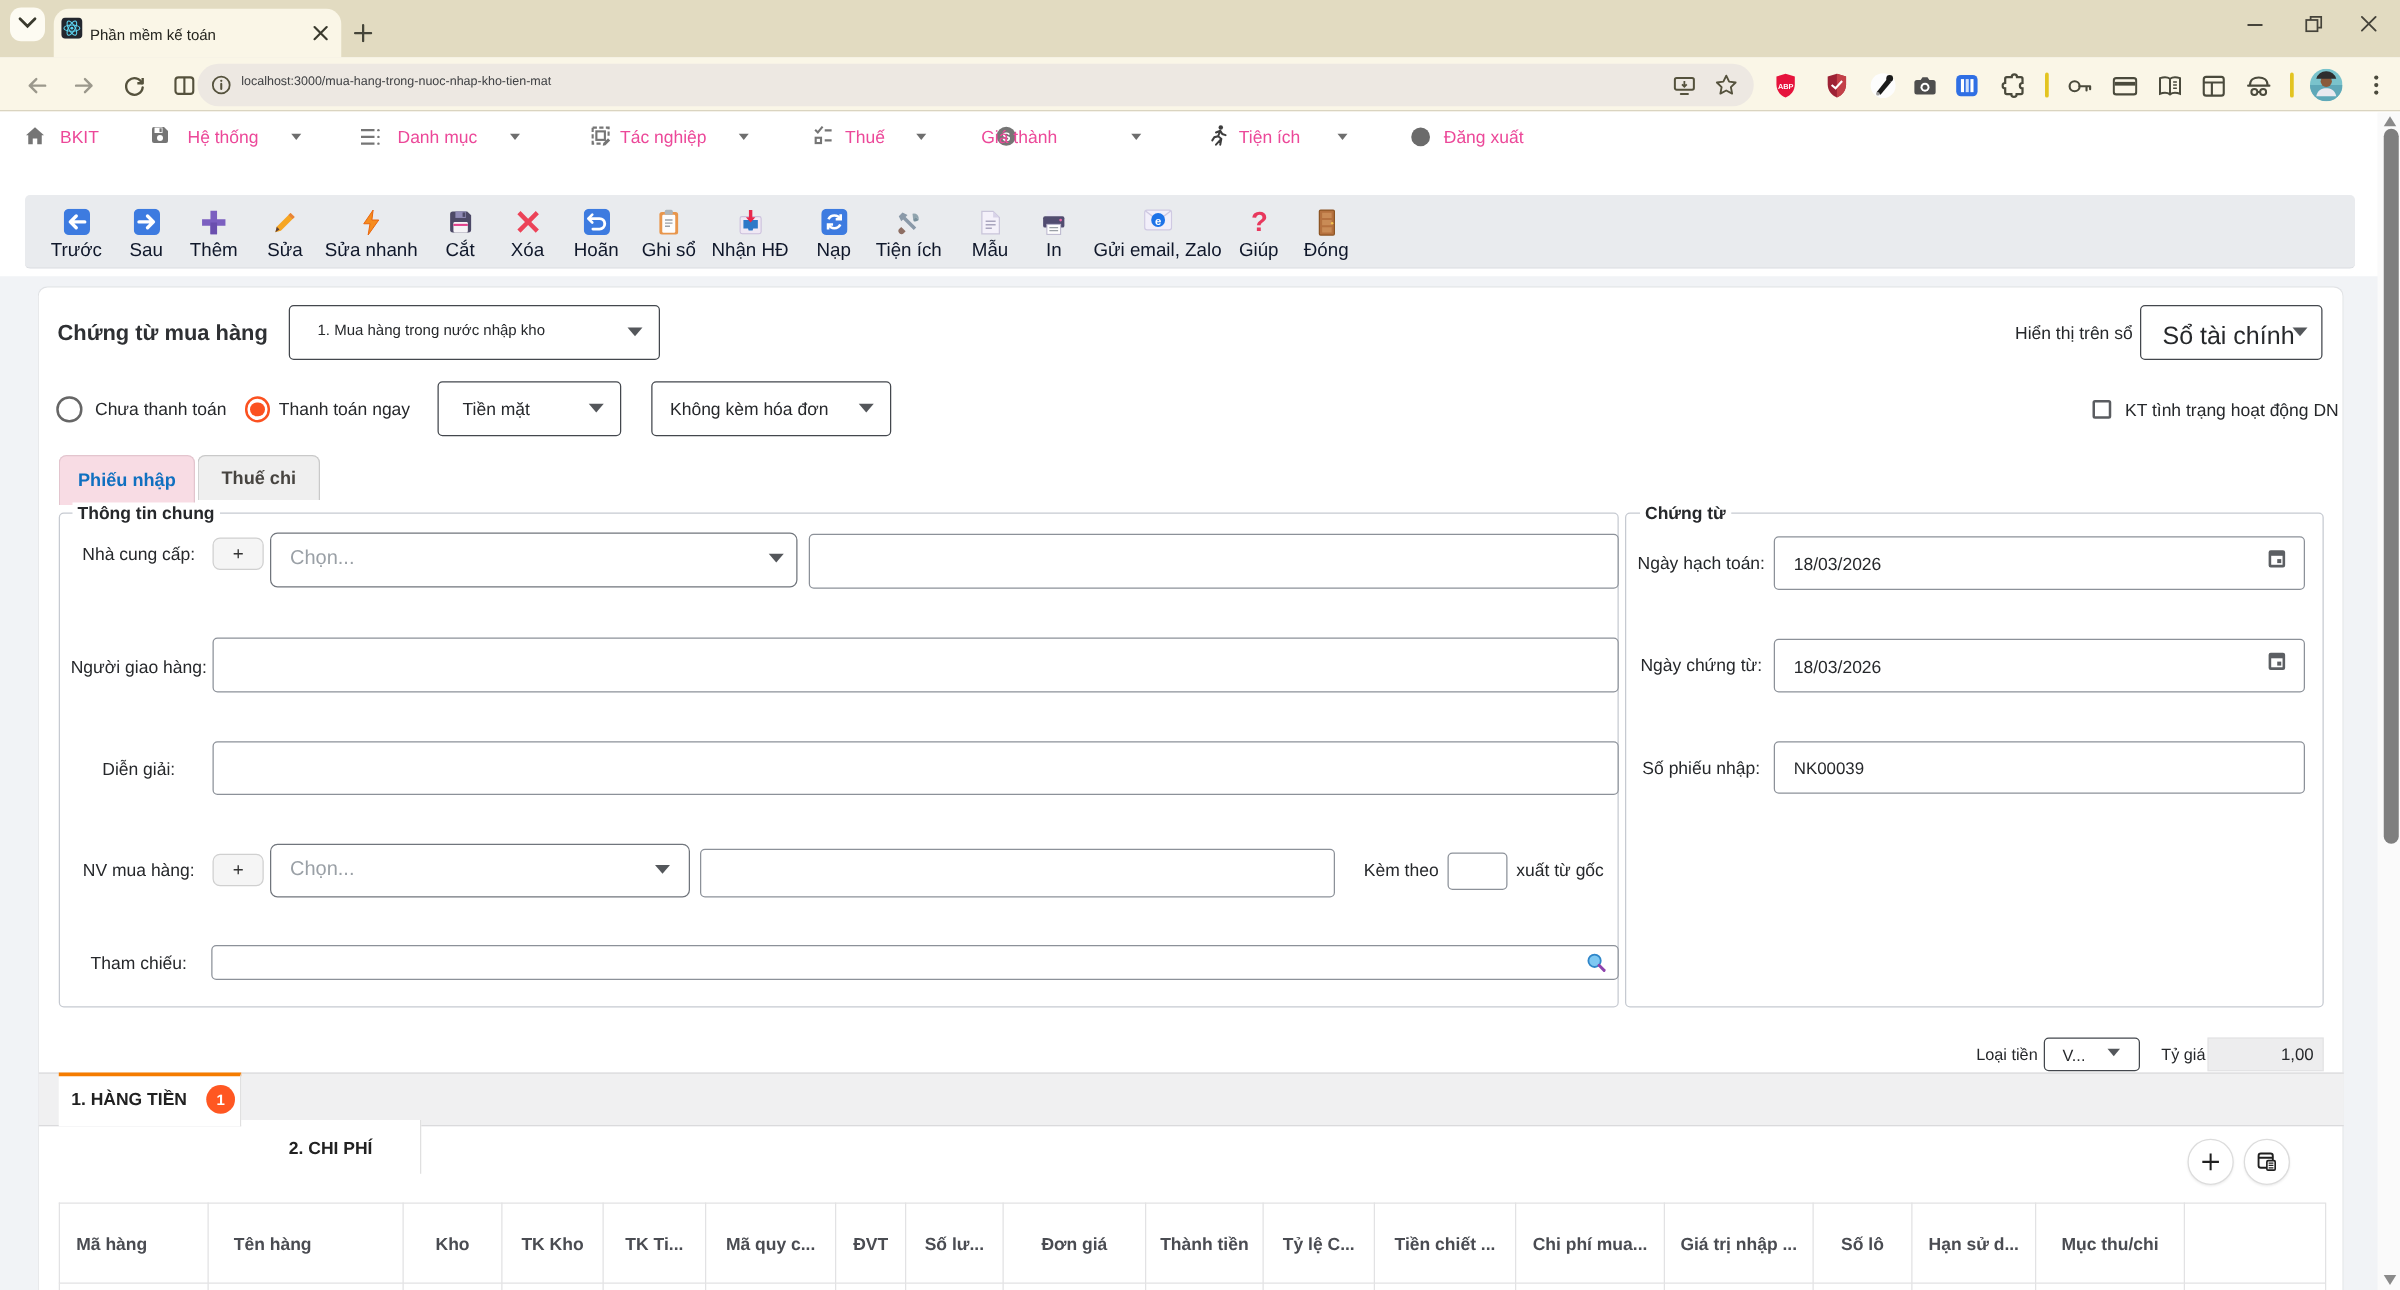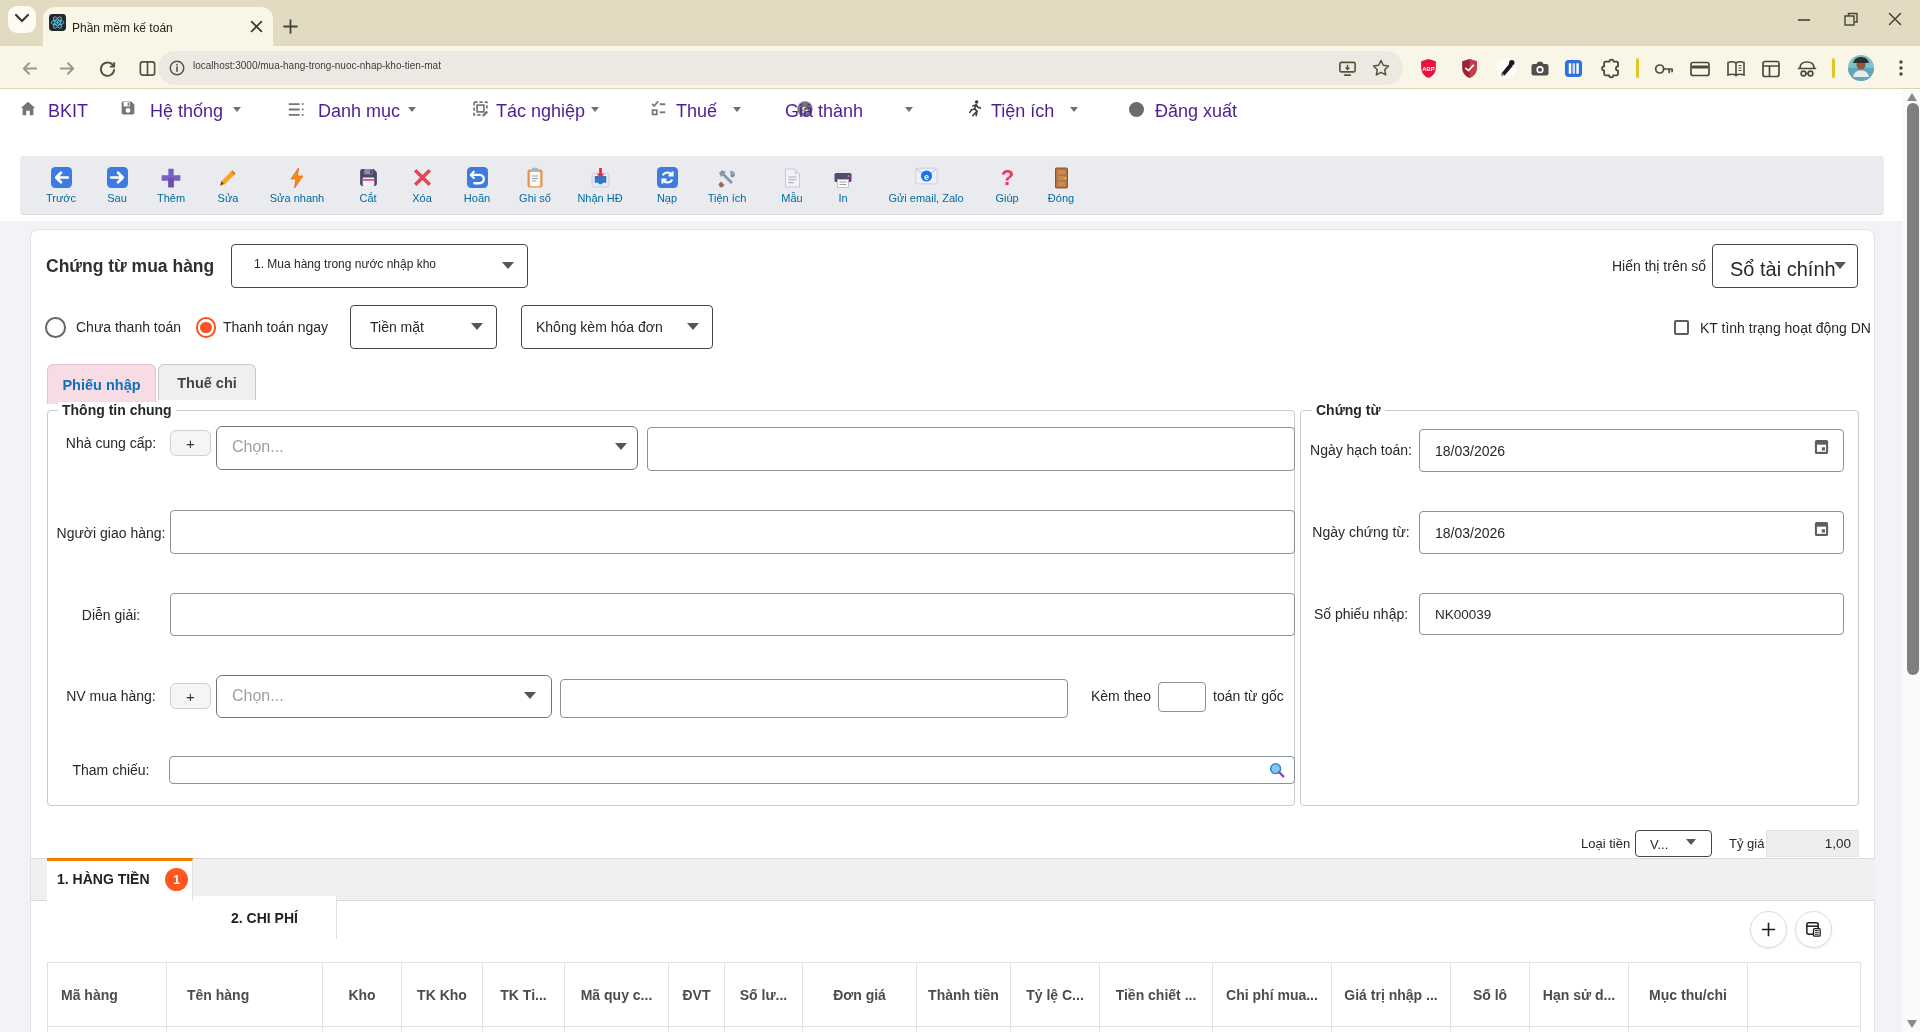--- a/index.html
+++ b/index.html
@@ -9,22 +9,22 @@
 .sel{position:absolute;border:1px solid #43474D;border-radius:4px;background:#fff}
 .inp{position:absolute;border:1px solid #8C9199;border-radius:4px;background:#fff}
 .car{position:absolute;width:0;height:0;border-left:6px solid transparent;border-right:6px solid transparent;border-top:7px solid #54575B}
 .lbl{position:absolute;font-size:14px;color:#26282B;white-space:nowrap}
 .clbl{position:absolute;font-size:14px;color:#26282B;white-space:nowrap;transform:translate(-50%,-50%)}
 .seltxt{position:absolute;font-size:14px;color:#26282B;white-space:nowrap}
 .fset{position:absolute;border:1px solid #C6CAD1;border-radius:4px}
 .leg{position:absolute;font-size:14px;font-weight:bold;color:#26282B;background:#fff;padding:0 4px;white-space:nowrap}
 .tbtn{position:absolute;transform:translateX(-50%);text-align:center;width:120px}
 .tbtn .ic{height:22px;margin-bottom:3px}
-.tbtn .tx{font-size:11px;color:#0369a1;white-space:nowrap}
-.mtx{position:absolute;font-size:18px;color:#4c1d95;white-space:nowrap}
+.tbtn .tx{font-size:15px;color:#0f172a;white-space:nowrap}
+.mtx{position:absolute;font-size:14px;color:#ec4899;white-space:nowrap}
 .mcar{position:absolute;width:0;height:0;border-left:4.5px solid transparent;border-right:4.5px solid transparent;border-top:5px solid #6E6E6E}
 .hcell{position:absolute;top:962px;height:65px;border-left:1px solid #E2E2E4;display:flex;align-items:center;font-size:14px;font-weight:bold;color:#4A4C52}
 </style>
 </head>
 <body>
 
 <div class="abs" style="left:0;top:0;width:1920px;height:46px;background:#E2DBC1"></div>
 <div class="abs" style="left:0;top:46px;width:1920px;height:43px;background:#FAF6E7;border-bottom:1px solid #DAD4C0"></div>
 
 <div class="abs" style="left:8px;top:6px;width:28px;height:27px;background:#FDFBF2;border-radius:9px"></div>
@@ -403,21 +403,21 @@
 <div class="inp" style="left:170px;top:593px;width:1125px;height:43px"></div>
 
 <div class="clbl" style="left:111px;top:696px">NV mua hàng:</div>
 <div class="abs" style="left:170px;top:683px;width:41px;height:26px;background:#F5F5F5;border:1px solid #D0D0D0;border-radius:6px;display:flex;align-items:center;justify-content:center;font-size:15px;color:#333">+</div>
 <div class="sel" style="left:216px;top:675px;width:336px;height:43px;border-width:1.5px;border-color:#70757C;border-radius:6px"></div>
 <div class="abs" style="left:232px;top:687px;font-size:16px;color:#9AA0A6">Chọn...</div>
 <div class="car" style="left:524px;top:692px"></div>
 <div class="inp" style="left:560px;top:679px;width:508px;height:39px"></div>
 <div class="lbl" style="left:1091px;top:688px">Kèm theo</div>
 <div class="inp" style="left:1158px;top:682px;width:48px;height:30px"></div>
-<div class="lbl" style="left:1213px;top:688px">toán từ gốc</div>
+<div class="lbl" style="left:1213px;top:688px">xuất từ gốc</div>
 
 <div class="clbl" style="left:111px;top:770px">Tham chiếu:</div>
 <div class="inp" style="left:169px;top:756px;width:1126px;height:28px"></div>
 <svg class="abs" style="left:1268px;top:761px" width="18" height="18" viewBox="0 0 20 20">
     <circle cx="8.5" cy="8.5" r="5.5" fill="#7EC8F2" stroke="#2F86C9" stroke-width="1.6"></circle>
     <path d="M12.5 12.5 L17 17" stroke="#8E44AD" stroke-width="2.6" stroke-linecap="round"></path>
   </svg>
 
 <div class="clbl" style="left:1361px;top:450px">Ngày hạch toán:</div>
 <div class="inp" style="left:1419px;top:429px;width:425px;height:43px"></div>

